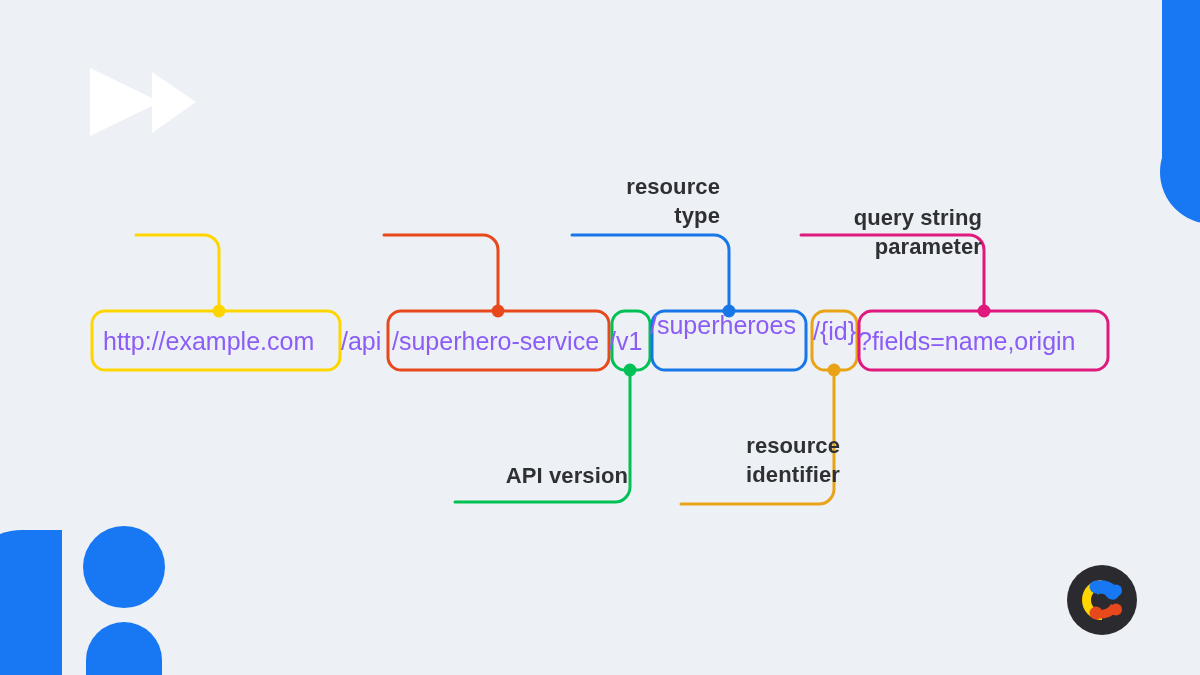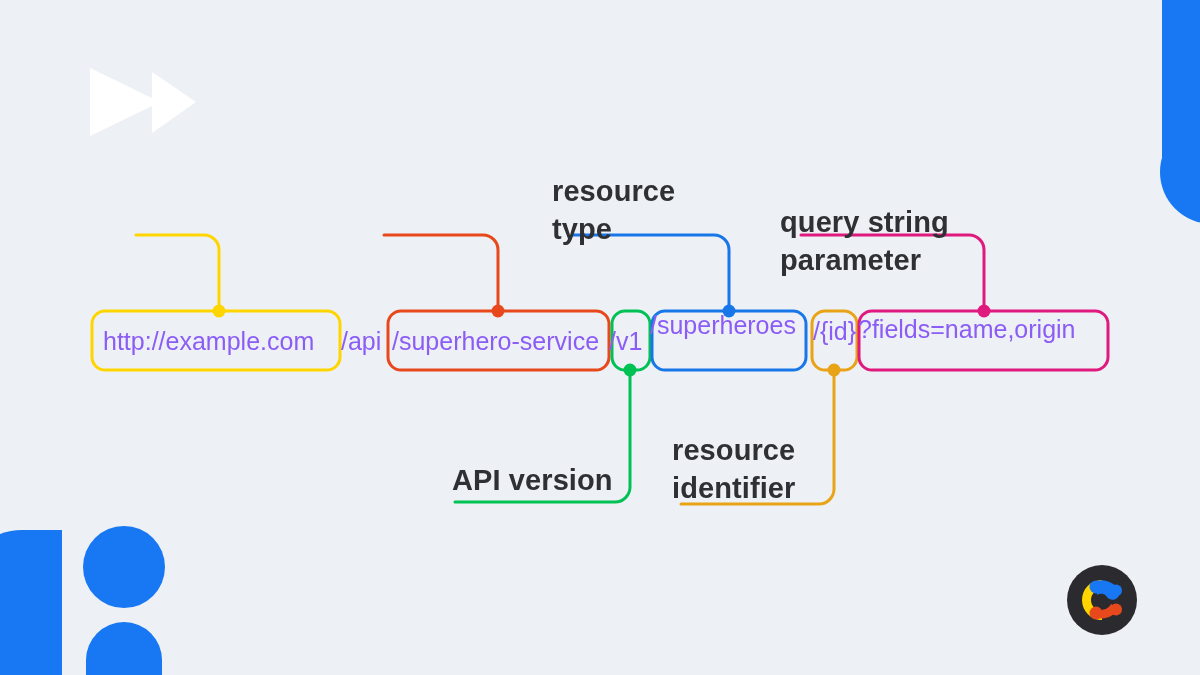--- a/index.html
+++ b/index.html
@@ -23,24 +23,24 @@
   .seg {
     position:absolute;
     font-size:25px;
     color:#8b5cf6;
     white-space:pre;
     letter-spacing:0px;
     font-family:"Liberation Sans", sans-serif;
   }
   .lbl {
     position:absolute;
-    font-size:29px;
+    font-size:22px;
     font-weight:bold;
     color:#2f3033;
-    text-align:left;
+    text-align:right;
     line-height:1.32;
     white-space:pre-line;
     letter-spacing:0.1px;
   }
   .badge {
     position:absolute;
     left:1067px; top:565px;
     width:70px; height:70px;
     border-radius:50%;
     background:#2b2b2f;
@@ -125,21 +125,21 @@
     </g>
   </svg>
 
   <div class="url-text">
     <span class="seg" style="left:103px; top:327px;">http://example.com</span>
     <span class="seg" style="left:341px; top:327px;">/api</span>
     <span class="seg" style="left:392px; top:327px;">/superhero-service</span>
     <span class="seg" style="left:609px; top:327px;">/v1</span>
     <span class="seg" style="left:650px; top:311px;">/superheroes</span>
     <span class="seg" style="left:806px; top:317px;margin-left:7px;">/{id}</span>
-    <span class="seg" style="left:858px; top:315px;">?fields=name,origin</span>
+    <span class="seg" style="left:858px; top:327px;">?fields=name,origin</span>
   </div>
 
   <div class="lbl" style="left:552px; top:172px; width:168px;">resource
 type</div>
   <div class="lbl" style="left:780px; top:172px; width:202px;margin-top:31px;">query string
 parameter</div>
   <div class="lbl" style="left:452px; top:461px; width:176px;">API version</div>
   <div class="lbl" style="left:672px; top:431px; width:168px;">resource
 identifier</div>
 

